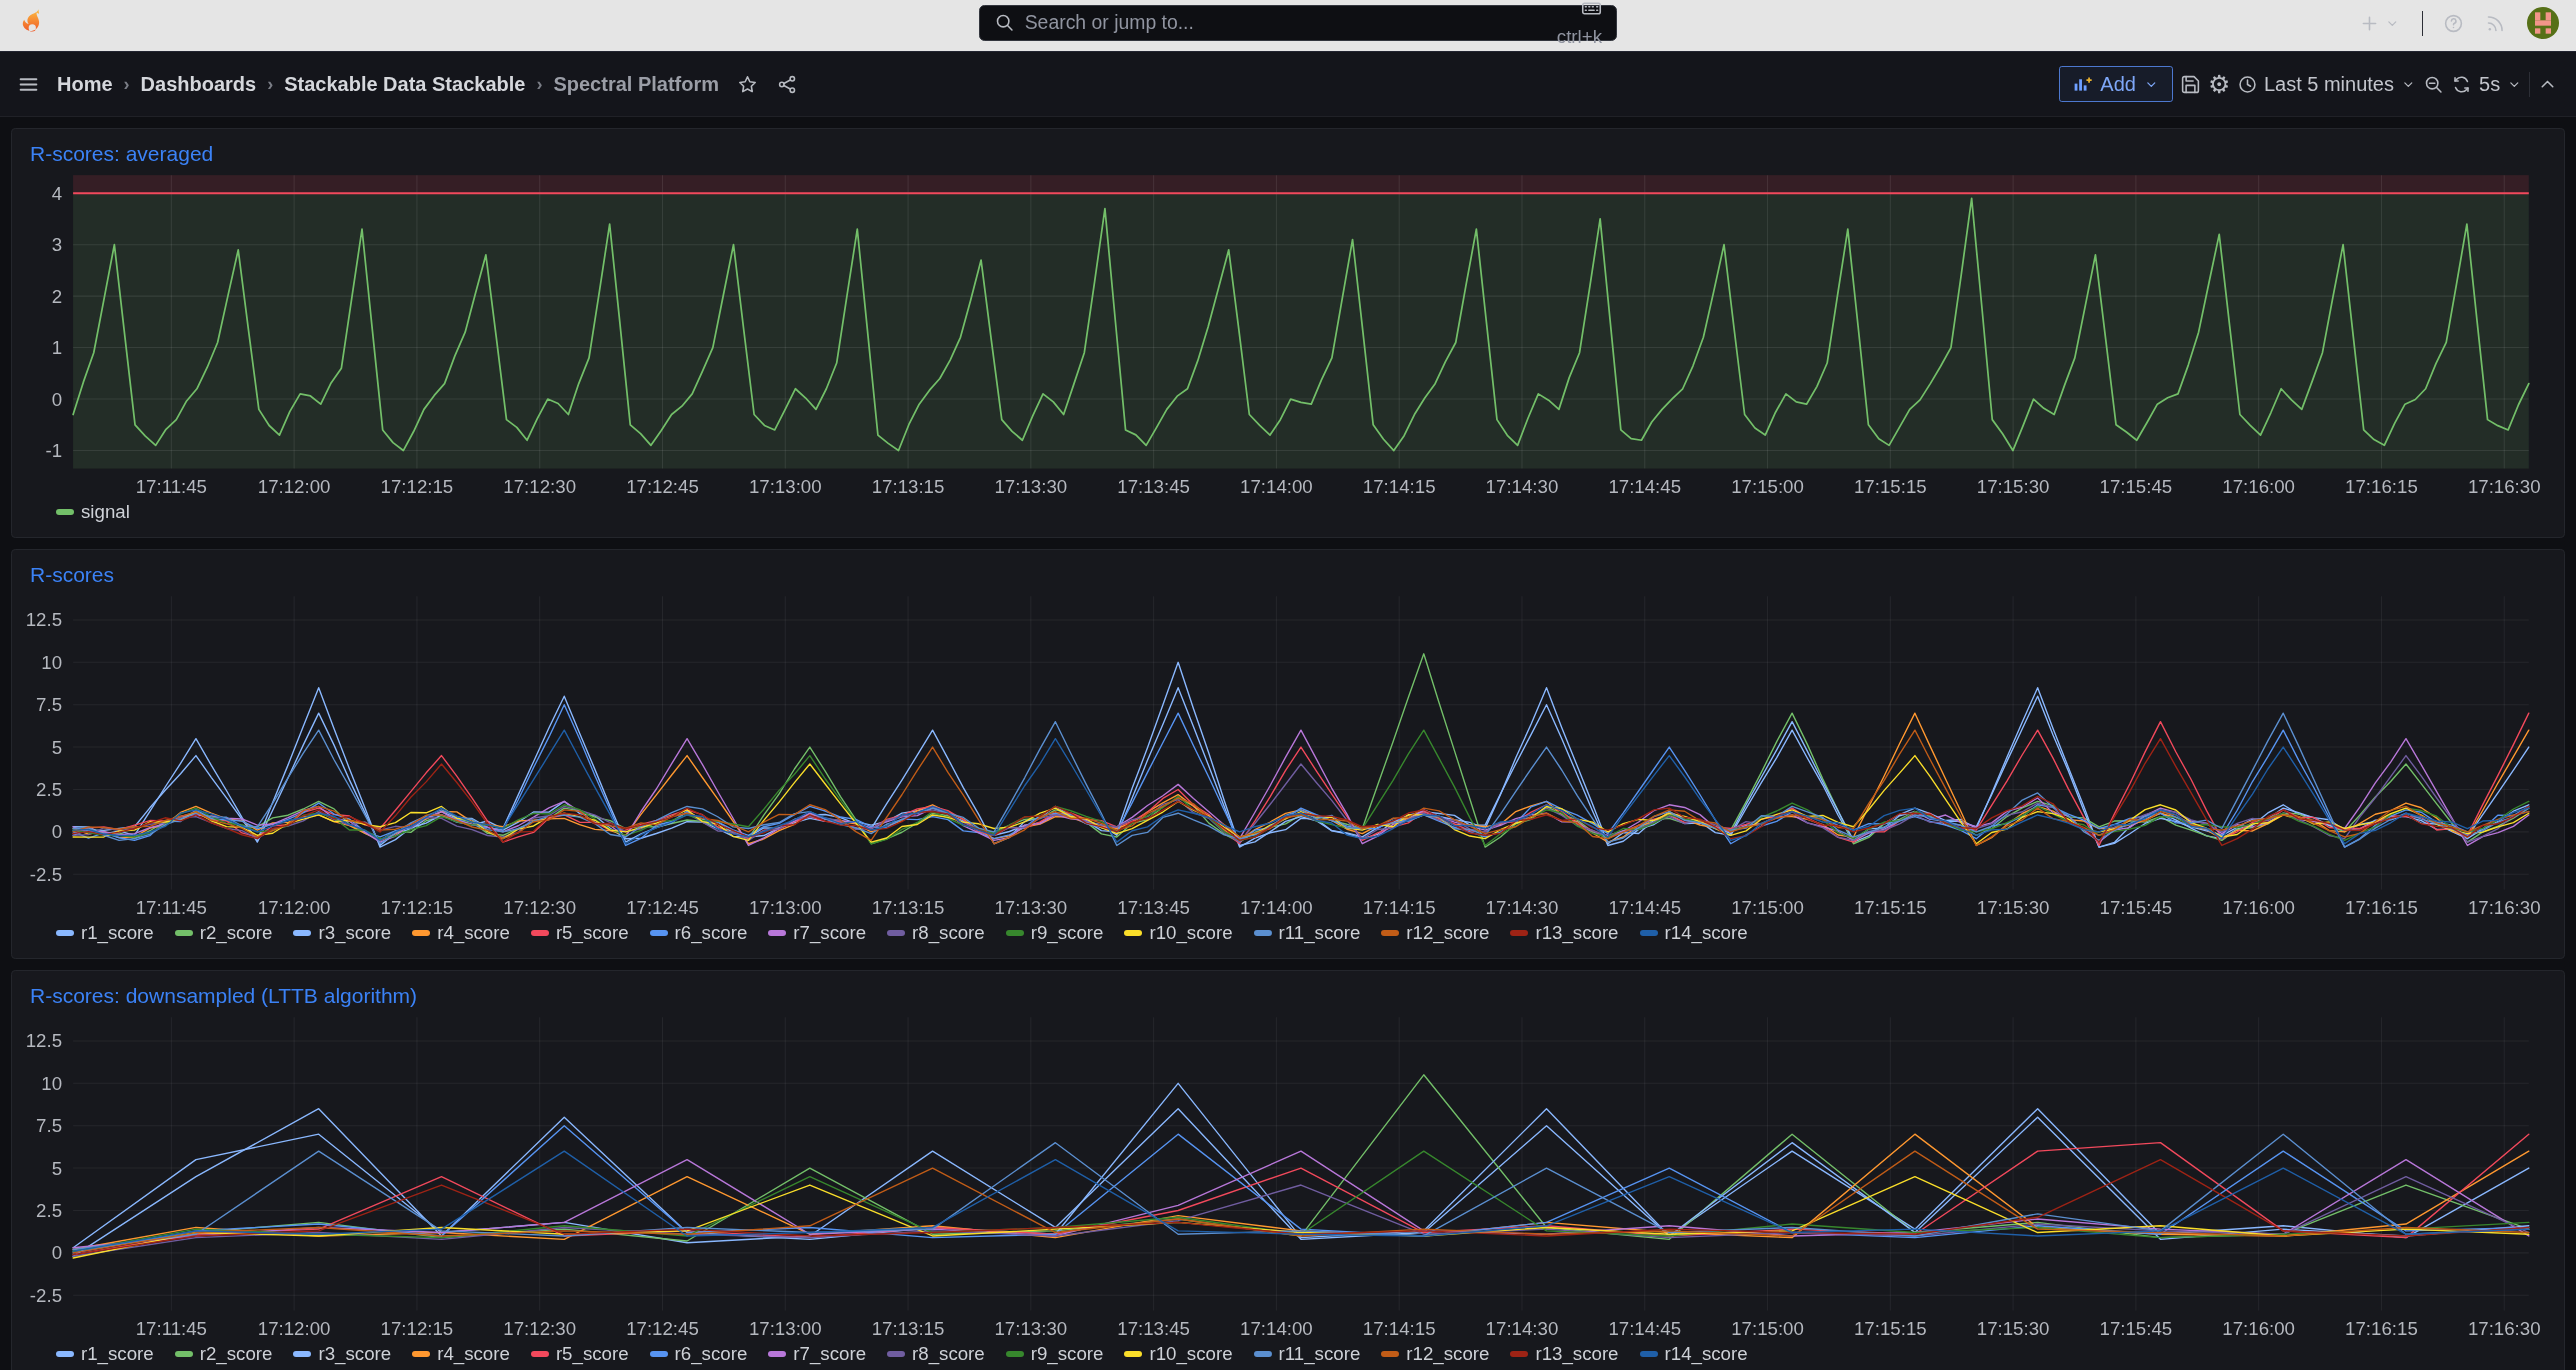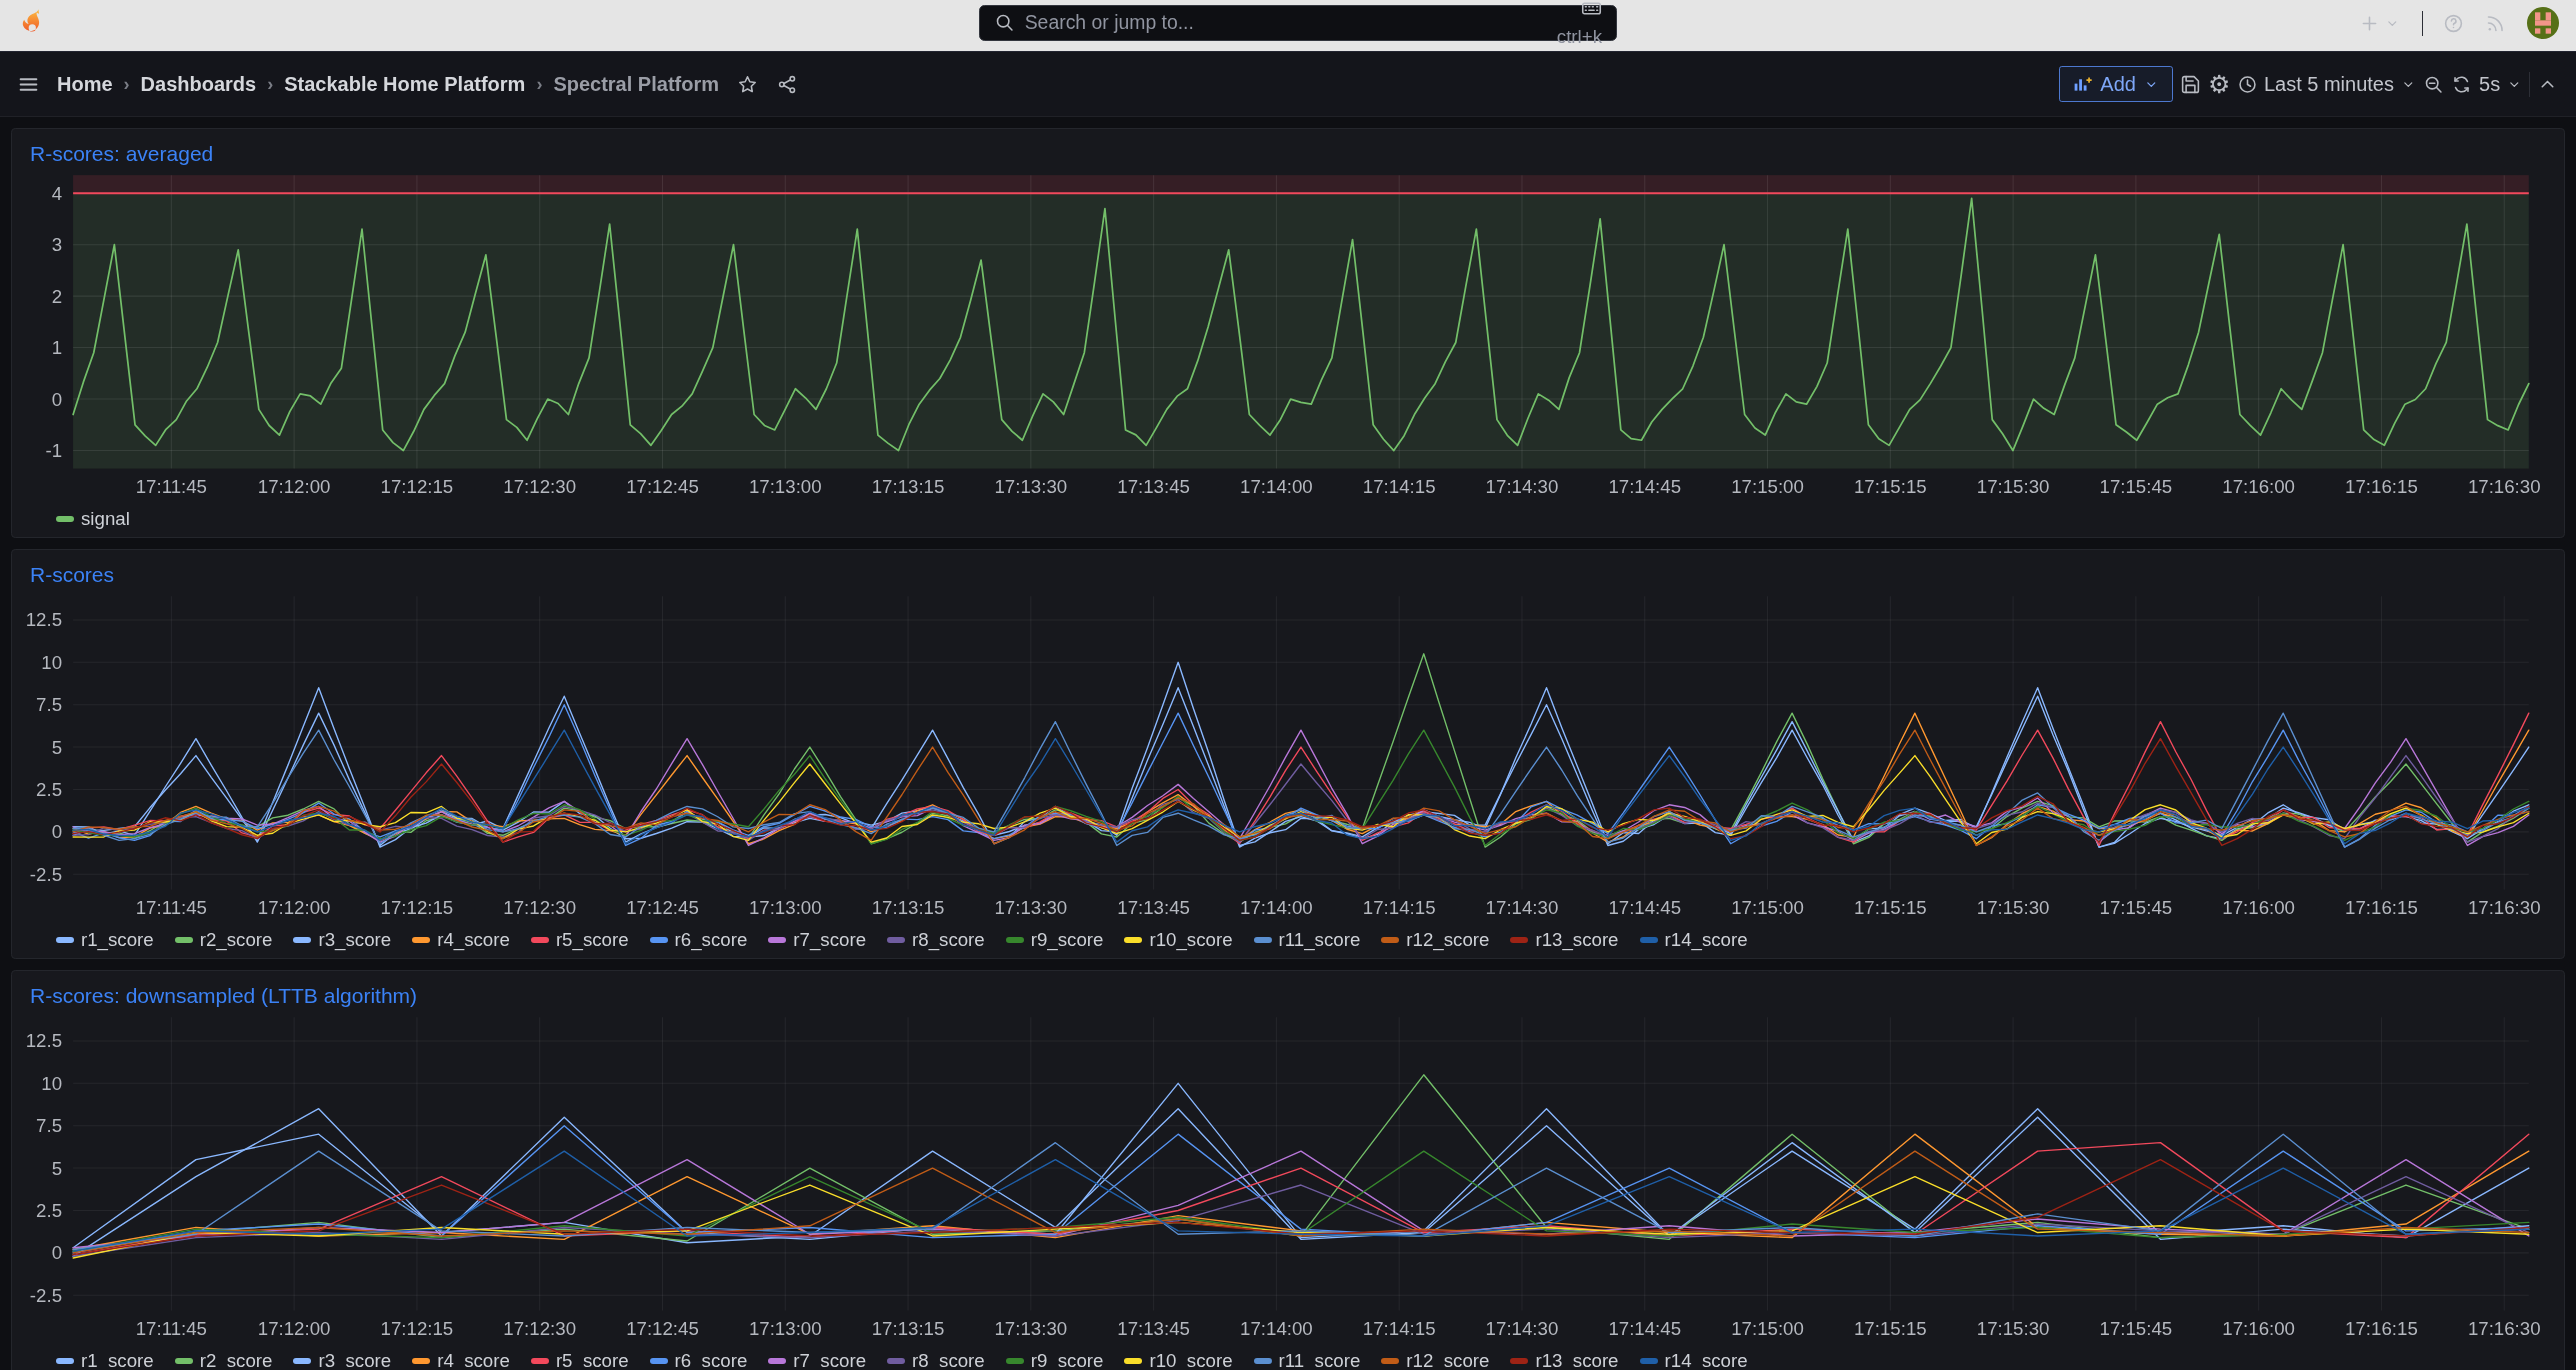--- a/index.html
+++ b/index.html
@@ -35,21 +35,21 @@
   .tool-ic { display:flex; align-items:center; gap:5.5px; color:#c3c5cc; font-size:20px; cursor:pointer; }
   .gear-glyph { font-size:25px; color:#b8bbc2; line-height:1; }
 
   
   .dash { padding:11px; display:flex; flex-direction:column; gap:11px; }
   .panel { background:#17181d; border:0.7px solid #24262c; border-radius:4.2px; height:410px;
     display:flex; flex-direction:column; overflow:hidden; }
   .panel-title { padding:12.5px 0 0 18px; height:39px; font-size:21px; font-weight:500; color:#3b82f6; }
   .plot { flex:1; position:relative; margin:0 2.8px; cursor:crosshair; }
   .plot svg { position:absolute; inset:0; }
-  .legend { height:36px; display:flex; align-items:center; gap:21px; padding-left:44px; overflow:hidden; }
+  .legend { height:36px; display:flex; align-items:flex-start; gap:21px; padding-left:44px; overflow:hidden; }
   .legend-item { display:flex; align-items:center; gap:7px; font-size:18.7px; color:#ced1d7; cursor:pointer; white-space:nowrap; }
   .pill { width:18px; height:6.2px; border-radius:3.5px; flex:0 0 auto; }
 
   .ic { stroke:#b8bbc2; stroke-width:1.8; fill:none; stroke-linecap:round; stroke-linejoin:round; }
   .ic-sm { width:21px; height:21px; }
   .ic-xs { width:16.6px; height:16.6px; }
 </style>
 </head>
 <body>
 
@@ -119,21 +119,21 @@
 
 <div class="toolbar">
   <svg class="ic ic-sm" viewBox="0 0 24 24" style="margin-right:18px">
     <path d="M3 6h18M3 12h18M3 18h18" stroke-width="2.2"></path>
   </svg>
   <div class="crumbs">
     <span class="crumb">Home</span>
     <span class="crumb-sep">›</span>
     <span class="crumb">Dashboards</span>
     <span class="crumb-sep">›</span>
-    <span class="crumb">Stackable Home Platform</span>
+    <span class="crumb">Stackable Data Stackable</span>
     <span class="crumb-sep">›</span>
     <span class="crumb muted">Spectral Platform</span>
   </div>
   <div class="crumb-icons">
     <svg class="ic ic-sm" viewBox="0 0 24 24">
       <polygon points="12 3.2 14.7 8.9 20.8 9.7 16.4 14 17.4 20.1 12 17.2 6.6 20.1 7.6 14 3.2 9.7 9.3 8.9"></polygon>
     </svg>
     <svg class="ic ic-sm" viewBox="0 0 24 24">
       <circle cx="17.5" cy="5.5" r="2.5"></circle>
         <circle cx="5.5" cy="12" r="2.5"></circle>

